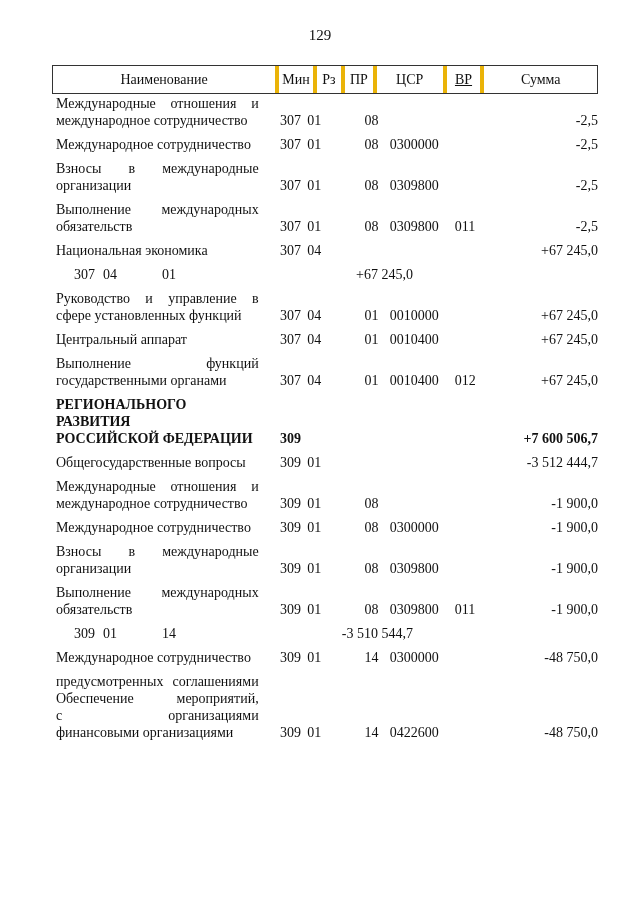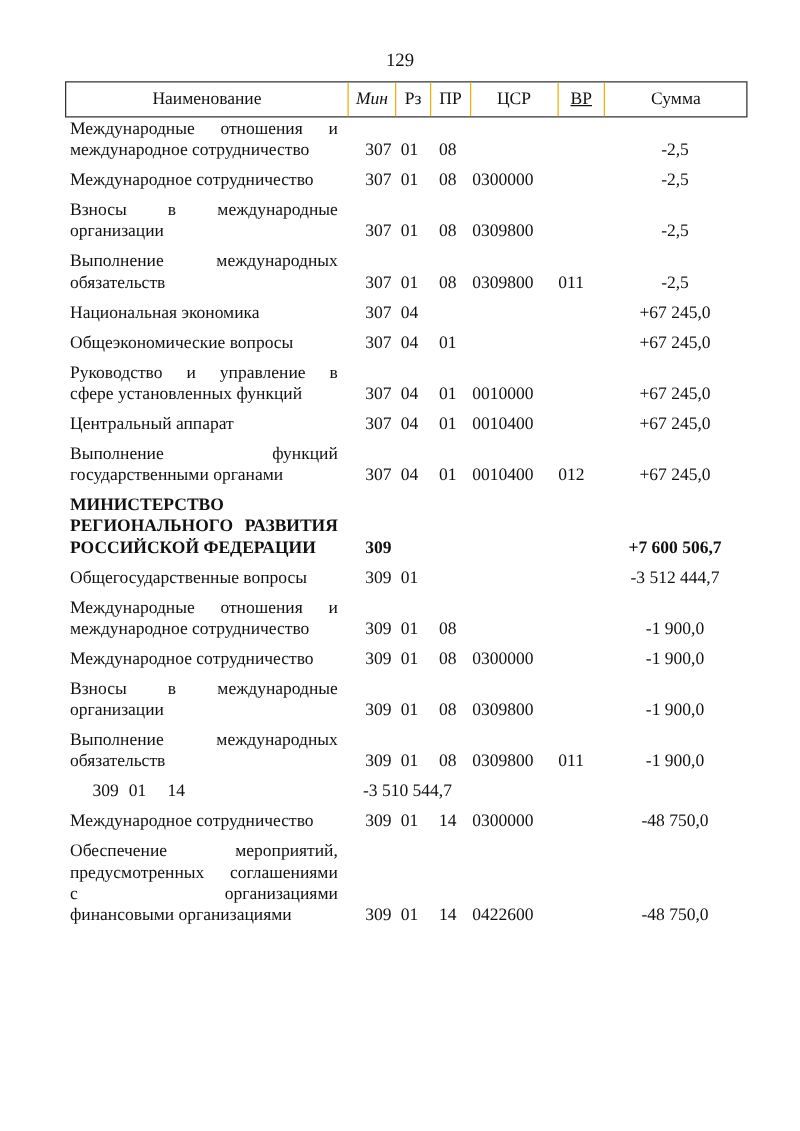--- a/index.html
+++ b/index.html
@@ -1,42 +1,42 @@
 <!DOCTYPE html>
 <html><head>
 <meta charset="utf-8">
 <style>
   html, body { margin: 0; padding: 0; background: #ffffff; }
   body { width: 640px; height: 905px; position: relative; overflow: hidden;
          font-family: "Liberation Serif", "DejaVu Serif", serif; color: #111; }
-  .page-number { position: absolute; top: 41px; left: 0; width: 640px; text-align: center;
+  .page-number { position: absolute; top: 27px; left: 0; width: 640px; text-align: center;
                  font-size: 15px; }
   .table { position: absolute; left: 52px; top: 65px; width: 546px; }
   .hdr { display: flex; height: 29px; border: 1px solid #333; box-sizing: border-box; font-size: 14px; }
-  .hdr > div { display: flex; align-items: center; justify-content: center; border-right: 1px solid #eab308; box-sizing: border-box; }
+  .hdr > div { display: flex; align-items: center; justify-content: center; border-right: 4px solid #eab308; box-sizing: border-box; }
   .hdr > div:last-child { border-right: none; text-align: right; }
   .c-name { width: 227px; }
-  .c-min { width: 38px; font-style: italic; }
+  .c-min { width: 38px; }
   .c-rz { width: 28px; }
   .c-pr { width: 32px; }
   .c-csr { width: 70px; }
   .c-vr { width: 38px; text-decoration: underline; }
   .c-sum { width: 113px; }
   .rows { font-size: 14px; }
   .row { display: flex; align-items: flex-end; margin-top: 7px; line-height: 17px; }
   .row:first-child { margin-top: 1px; }
   .row .name { width: 218px; padding-left: 4px; text-align: justify; text-align-last: left; box-sizing: content-box; }
   .row .name .ln { display: block; text-align: justify; text-align-last: justify; }
   .row .name .ln.last { text-align-last: left; }
   .row .min { width: 38px; padding-left: 13px; box-sizing: border-box; }
   .row .rz { width: 30px; padding-left: 4px; box-sizing: border-box; }
-  .row .pr { width: 30px; padding-left: 5px; box-sizing: border-box; }
+  .row .pr { width: 30px; padding-left: 5px; box-sizing: border-box; margin-left: 28px; }
   .row .csr { width: 70px; padding-left: 2px; box-sizing: border-box; }
   .row .vr { width: 38px; padding-left: 2px; box-sizing: border-box; }
-  .row .sum { width: 118px; text-align: center; box-sizing: border-box; }
+  .row .sum { width: 118px; text-align: right; box-sizing: border-box; }
   .row .gap { width: 9px; }
   .row.bold { font-weight: bold; }
 </style>
 </head>
 <body>
 
 <div class="page-number">129</div>
 
 <div class="table">
   <div class="hdr">
@@ -106,23 +106,20 @@
         </div>
         <div class="gap"></div>
         <div class="min">307</div>
         <div class="rz">04</div>
         <div class="pr"></div>
         <div class="csr"></div>
         <div class="vr"></div>
         <div class="sum">+67 245,0</div>
       </div>
       <div class="row">
-        <div class="name">
-          <span class="ln last">Общеэкономические вопросы</span>
-        </div>
         <div class="gap"></div>
         <div class="min">307</div>
         <div class="rz">04</div>
         <div class="pr">01</div>
         <div class="csr"></div>
         <div class="vr"></div>
         <div class="sum">+67 245,0</div>
       </div>
       <div class="row">
         <div class="name">
@@ -157,21 +154,20 @@
         <div class="gap"></div>
         <div class="min">307</div>
         <div class="rz">04</div>
         <div class="pr">01</div>
         <div class="csr">0010400</div>
         <div class="vr">012</div>
         <div class="sum">+67 245,0</div>
       </div>
       <div class="row bold">
         <div class="name">
-          <span class="ln">МИНИСТЕРСТВО</span>
           <span class="ln">РЕГИОНАЛЬНОГО РАЗВИТИЯ</span>
           <span class="ln last">РОССИЙСКОЙ ФЕДЕРАЦИИ</span>
         </div>
         <div class="gap"></div>
         <div class="min">309</div>
         <div class="rz"></div>
         <div class="pr"></div>
         <div class="csr"></div>
         <div class="vr"></div>
         <div class="sum">+7 600 506,7</div>
@@ -255,22 +251,22 @@
         <div class="gap"></div>
         <div class="min">309</div>
         <div class="rz">01</div>
         <div class="pr">14</div>
         <div class="csr">0300000</div>
         <div class="vr"></div>
         <div class="sum">-48 750,0</div>
       </div>
       <div class="row">
         <div class="name">
+          <span class="ln">предусмотренных соглашениями</span>
           <span class="ln">Обеспечение мероприятий,</span>
-          <span class="ln">предусмотренных соглашениями</span>
           <span class="ln">с организациями</span>
           <span class="ln last">финансовыми организациями</span>
         </div>
         <div class="gap"></div>
         <div class="min">309</div>
         <div class="rz">01</div>
         <div class="pr">14</div>
         <div class="csr">0422600</div>
         <div class="vr"></div>
         <div class="sum">-48 750,0</div>

